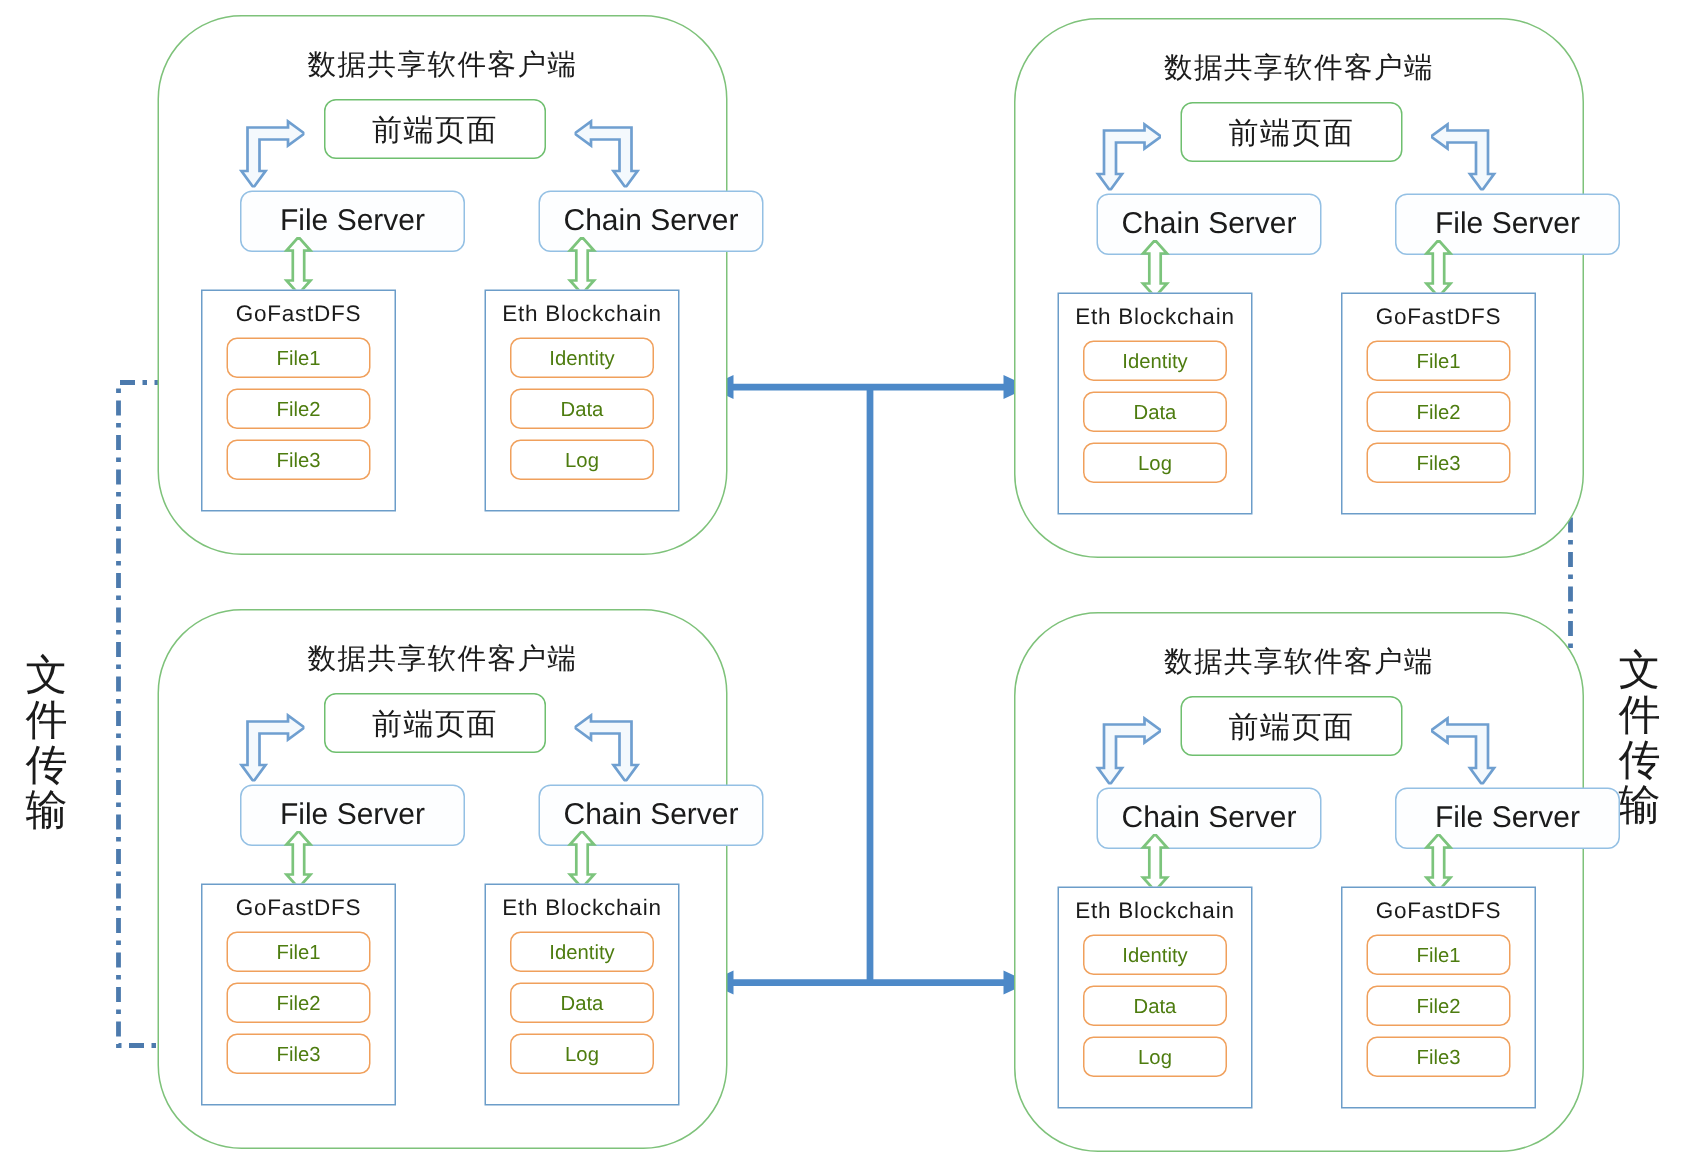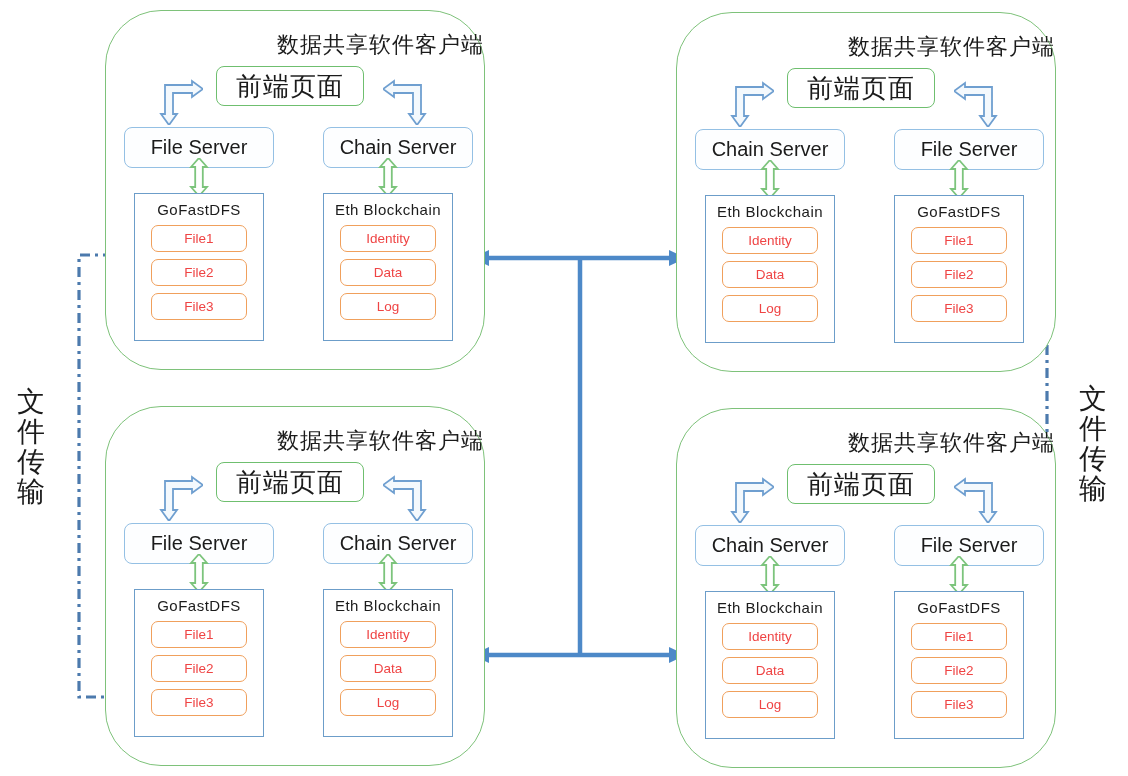--- a/index.html
+++ b/index.html
@@ -3,58 +3,58 @@
 <meta charset="utf-8">
 <style>
   * { margin:0; padding:0; box-sizing:border-box; }
   html,body { width:1128px; height:776px; background:#ffffff; overflow:hidden;
               font-family:"Liberation Sans","DejaVu Sans",sans-serif; color:#1b1b1b; }
   #canvas { position:relative; width:1128px; height:776px; background:#fff; }
 
   
   .block { position:absolute; width:380px; height:360px; border:1.6px solid #7ec27a;
            border-radius:56px; background:#fff; }
-  .b-title { position:absolute; top:19px; left:0; width:100%; text-align:right;
-             font-size:22px; font-weight:500; letter-spacing:1px; }
+  .b-title { position:absolute; top:19px; left:0; width:100%; text-align:center;
+             font-size:19px; font-weight:500; letter-spacing:1px; }
   .frontend { position:absolute; left:110px; top:55px; width:148px; height:40px;
               border:1.7px solid #6fbf6f; border-radius:8px; background:#fff;
               display:flex; align-items:center; justify-content:center;
-              font-size:26px; letter-spacing:1px; }
+              font-size:20px; letter-spacing:1px; }
   .server { position:absolute; top:116px; width:150px; height:41px;
             border:1.6px solid #94c0e4; border-radius:8px; background:#fdfeff;
-            display:flex; align-items:center; justify-content:center; font-size:20px; }
+            display:flex; align-items:center; justify-content:center; font-size:20px;margin-left:36px; }
   .s-left  { left:18px; }
   .s-right { left:217px; }
   .cbox { position:absolute; top:182px; width:130px; height:148px;
           border:1.6px solid #6c9dc9; background:#fff; }
   .c-left  { left:28px; }
   .c-right { left:217px; }
   .c-title { padding-top:7px; text-align:center; font-size:15px; letter-spacing:0.5px; }
   .item { width:96px; height:27px; margin:7px auto 0; border:1.6px solid #f0a05c;
-          border-radius:7px; color:#ef4444; font-size:13.5px;
+          border-radius:7px; color:#4d7c0f; font-size:13.5px;
           display:flex; align-items:center; justify-content:center; background:#fff; }
   .item:first-of-type { margin-top:10px; }
 
   .bent { position:absolute; top:68px; width:44px; height:46px; }
   .bent-l { left:53px; }
   .bent-r { left:277px; }
   .bent path { fill:#f4f9fd; stroke:#6f9fd0; stroke-width:1.8; stroke-linejoin:miter; }
 
   .varrow { position:absolute; top:147px; width:20px; height:38px; }
   .v-left  { left:83px; }
   .v-right { left:272px; }
   .varrow path { fill:#fff; stroke:#7cc47c; stroke-width:1.8; stroke-linejoin:miter; }
 
   
   #overlay { position:absolute; left:0; top:0; width:1128px; height:776px; pointer-events:none; }
 
   
   .vtext { position:absolute; word-break:break-all; text-align:center; }
   .sync-label { left:596px; top:387px; width:33px; font-size:27px; line-height:1.04; }
-  .ft-label   { width:34px; font-size:28px; line-height:1.07; }
+  .ft-label   { width:34px; font-size:28px; line-height:1.07;margin-top:48px; }
   .ft-left  { left:14px;  top:387px; }
   .ft-right { left:1076px; top:384px; }
 </style>
 </head>
 <body>
 
 <div id="canvas">
 
   <svg id="overlay" viewBox="0 0 1128 776">
     <g>

